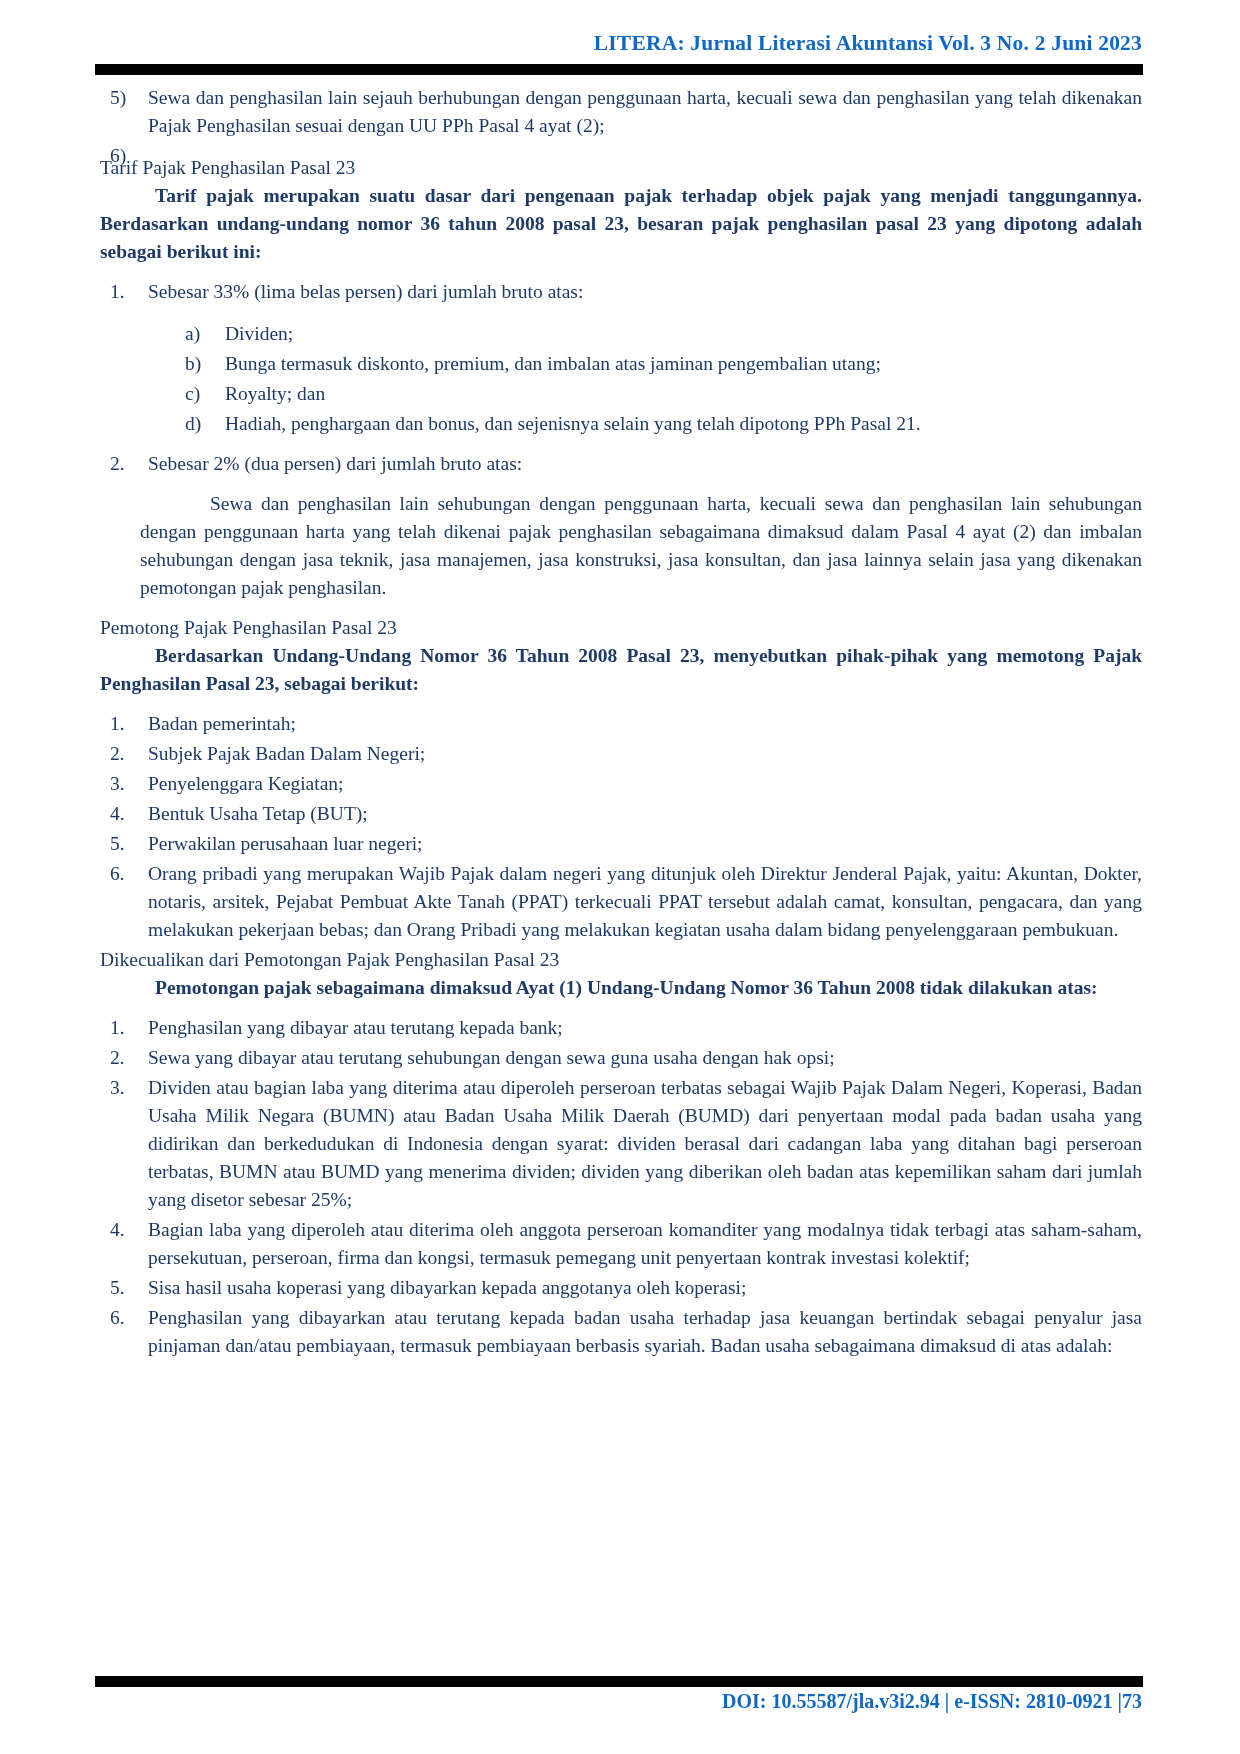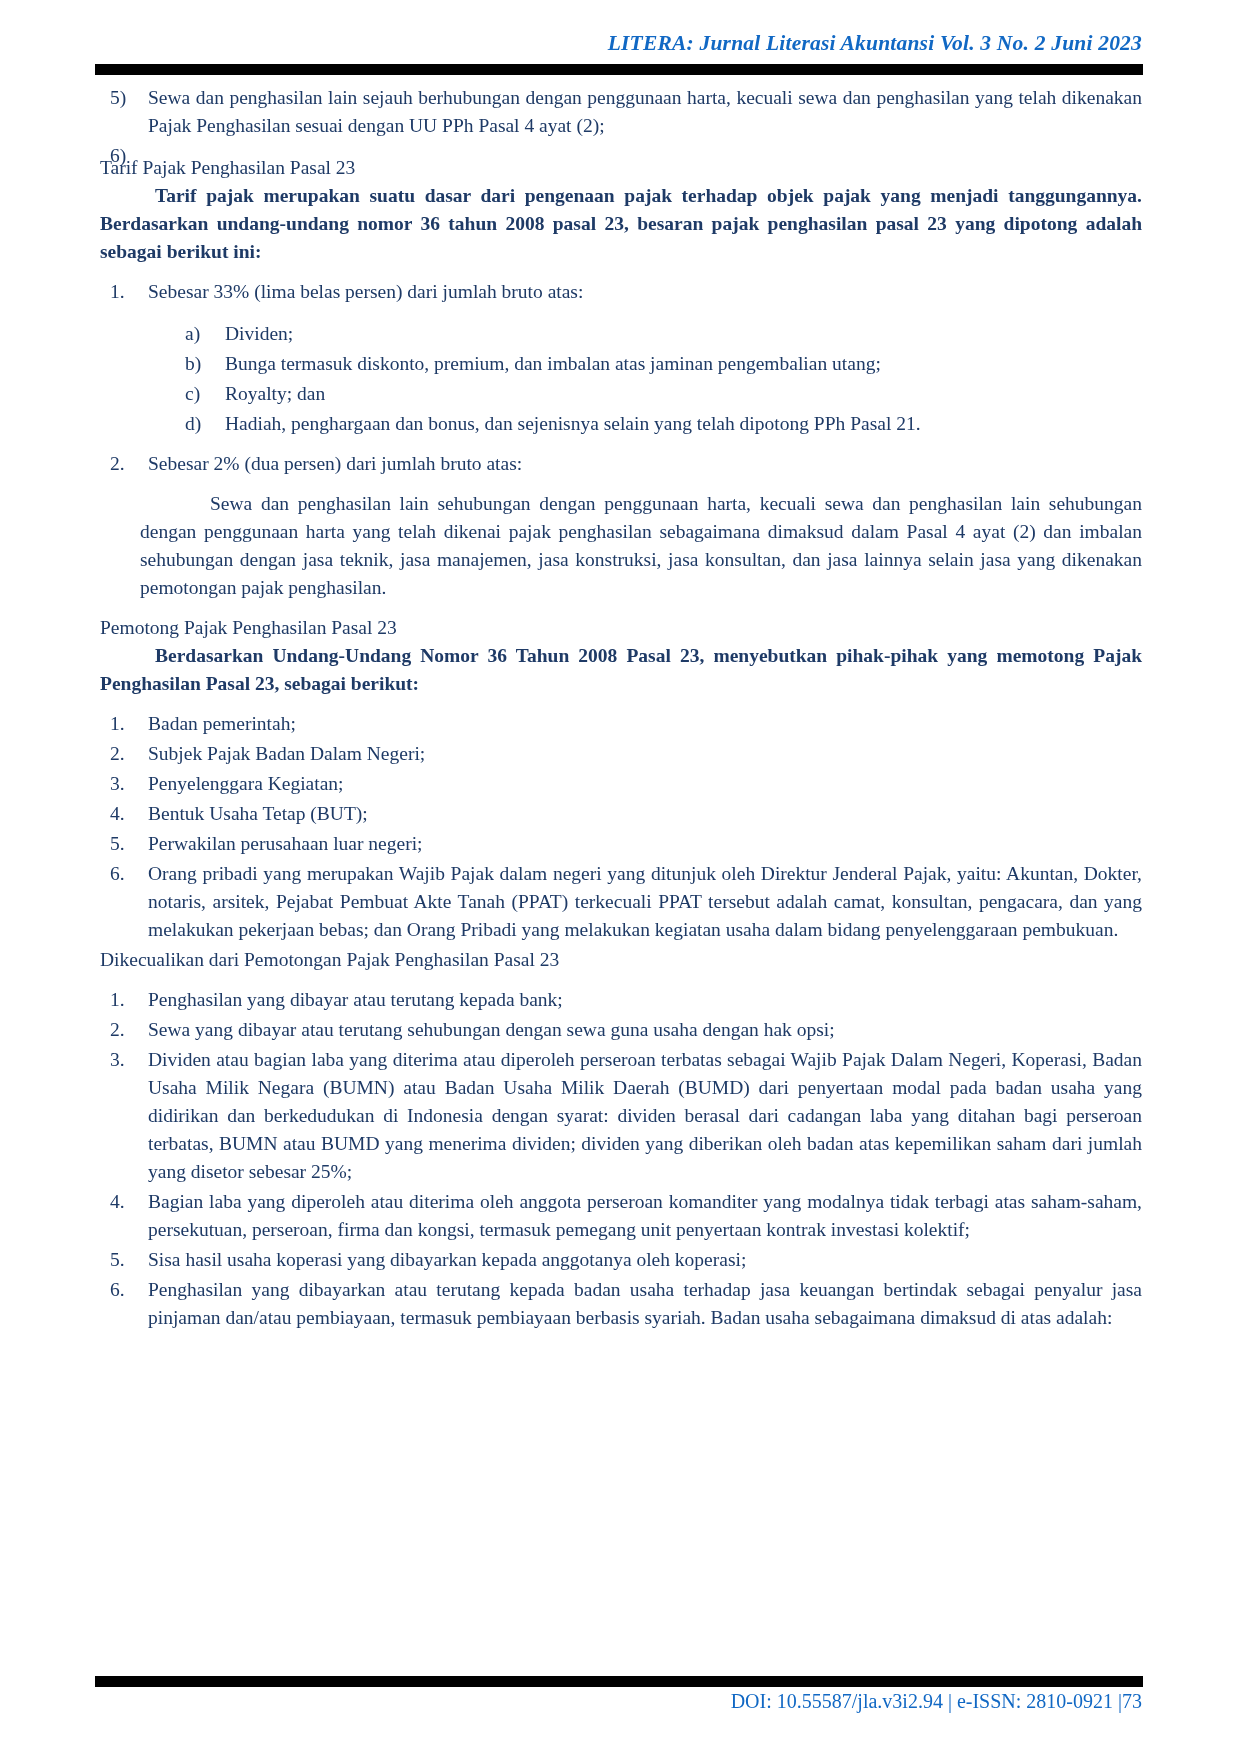--- a/index.html
+++ b/index.html
@@ -8,31 +8,30 @@
     width:1240px; height:1754px;
     background:#ffffff;
     font-family:"Liberation Serif", serif;
     overflow:hidden;
   }
   .header-line {
     position:absolute; top:31px; left:100px; right:98px;
     text-align:right;
     color:#1168c4; font-weight:bold; font-size:21.5px;
     letter-spacing:0.2px;
-    font-style:italic;
   }
   .rule {
     position:absolute; left:95px; width:1048px; height:11px; background:#000000;
   }
   .rule-top { top:64px; }
   .rule-bottom { top:1676px; }
   .footer-line {
     position:absolute; top:1690px; left:100px; right:98px;
     text-align:right;
-    color:#1168c4; font-weight:normal; font-size:20px;
+    color:#1168c4; font-weight:bold; font-size:20px;
   }
   .content {
     position:absolute; top:84px; left:100px; width:1042px;
     color:#1e3a66; font-size:19.5px; line-height:28px;
     text-align:justify;
   }
   .li  { position:relative; padding-left:48px; margin-bottom:2px; }
   .li > .marker { position:absolute; left:10px; }
   .li2 { position:relative; padding-left:125px; margin-bottom:2px; }
   .li2 > .marker { position:absolute; left:85px; }
@@ -115,20 +114,21 @@
     <div class="li">
       <span class="marker">5.</span>
       <span>Perwakilan perusahaan luar negeri;</span>
     </div>
     <div class="li">
       <span class="marker">6.</span>
       <span>Orang pribadi yang merupakan Wajib Pajak dalam negeri yang ditunjuk oleh Direktur Jenderal Pajak, yaitu: Akuntan, Dokter, notaris, arsitek, Pejabat Pembuat Akte Tanah (PPAT) terkecuali PPAT tersebut adalah camat, konsultan, pengacara, dan yang melakukan pekerjaan bebas; dan Orang Pribadi yang melakukan kegiatan usaha dalam bidang penyelenggaraan pembukuan.</span>
     </div>
 
     <div class="heading mt10">Dikecualikan dari Pemotongan Pajak Penghasilan Pasal 23</div>
+    <div class="para">Pemotongan pajak sebagaimana dimaksud Ayat (1) Undang-Undang Nomor 36 Tahun 2008 tidak dilakukan atas:</div>
 
     <div class="li mt12">
       <span class="marker">1.</span>
       <span>Penghasilan yang dibayar atau terutang kepada bank;</span>
     </div>
     <div class="li">
       <span class="marker">2.</span>
       <span>Sewa yang dibayar atau terutang sehubungan dengan sewa guna usaha dengan hak opsi;</span>
     </div>
     <div class="li">

